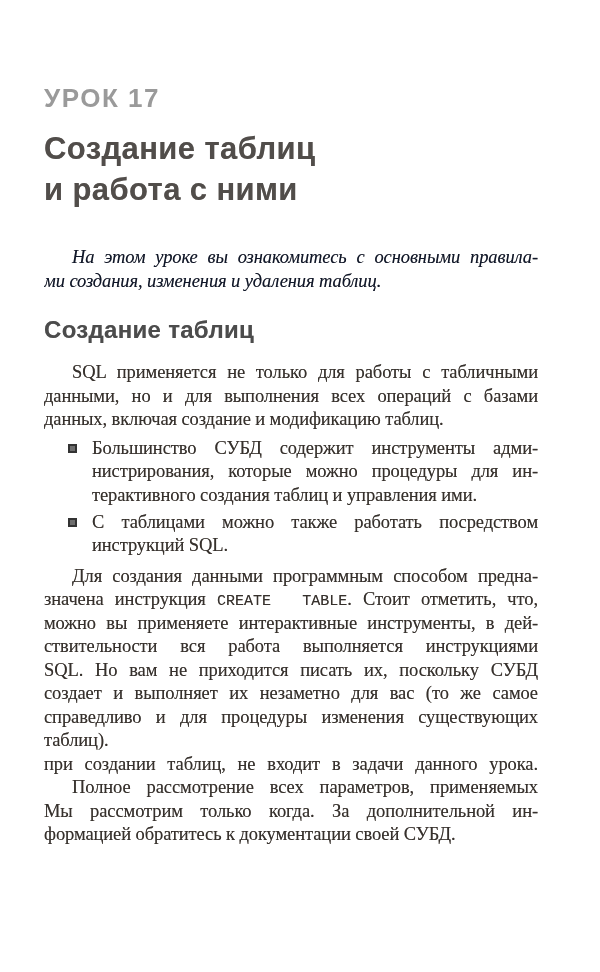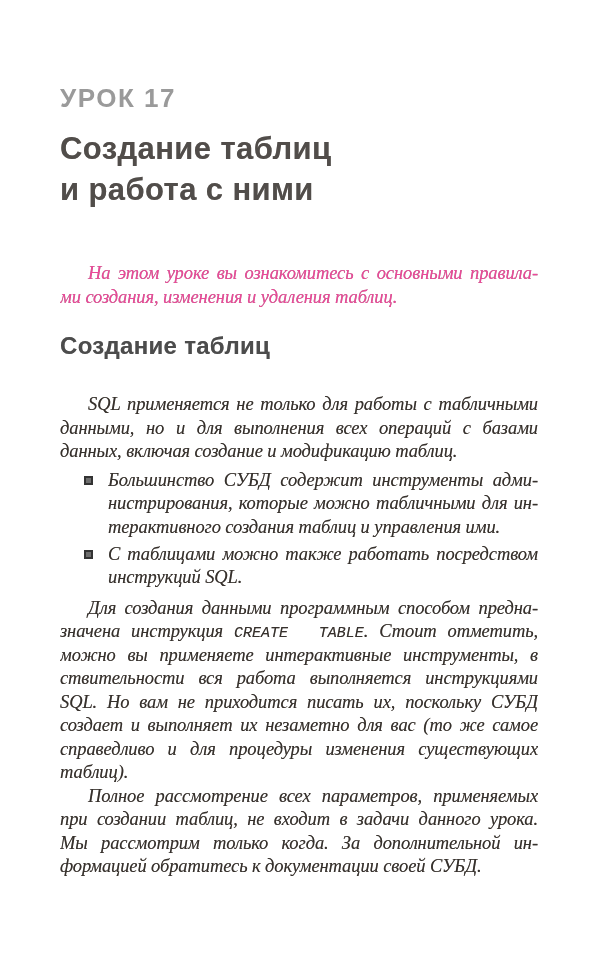--- a/index.html
+++ b/index.html
@@ -2,21 +2,21 @@
 <html><head>
 <meta charset="utf-8">
 <style>
   html, body { margin: 0; padding: 0; background: #ffffff; }
   .page {
     position: relative;
     width: 600px;
     height: 972px;
     background: #ffffff;
     box-sizing: border-box;
-    padding: 84px 62px 0 60px;
+    padding: 84px 62px 0 44px;
     font-family: "Liberation Serif", serif;
     color: #36312d;
     overflow: hidden;
     text-shadow: 0 0 0.3px rgba(60,50,40,0.55);
   }
   .lesson-label {
     font-family: "Liberation Sans", sans-serif;
     font-weight: bold;
     font-size: 26px;
     line-height: 28px;
@@ -28,35 +28,35 @@
     margin-top: 16px;
     font-family: "Liberation Sans", sans-serif;
     font-weight: bold;
     font-size: 31px;
     line-height: 41px;
     color: #514d4a;
     letter-spacing: 0.4px;
     text-shadow: 0 0 0.4px rgba(80,75,70,0.5);
   }
   .intro {
-    margin-top: 52px;
+    margin-top: 36px;
     font-style: italic;
-    color: #ec4899;
+    color: #0f172a;
   }
   .section-heading {
     margin-top: 23px;
     font-family: "Liberation Sans", sans-serif;
     font-weight: bold;
     font-size: 24px;
     line-height: 28px;
     color: #4c4c4c;
     letter-spacing: 0.3px;
     text-shadow: 0 0 0.4px rgba(70,70,70,0.5);
   }
-  .body-text { margin-top: 33px; font-style: italic; }
+  .body-text { margin-top: 17px; }
   .para { margin: 0; }
   .line {
     font-size: 18.5px;
     line-height: 23.5px;
     height: 23.5px;
     overflow: hidden;
     letter-spacing: -0.1px;
   }
   
   .j { text-align: justify; }
@@ -106,21 +106,21 @@
       <div class="line j ind">SQL применяется не только для работы с табличными</div>
       <div class="line j">данными, но и для выполнения всех операций с базами</div>
       <div class="line">данных, включая создание и модификацию таблиц.</div>
     </div>
 
 
     <div class="list">
       <div class="bullet">
         <span class="marker"></span>
         <div class="line j">Большинство СУБД содержит инструменты адми-</div>
-        <div class="line j">нистрирования, которые можно табличными для ин-</div>
+        <div class="line j">нистрирования, которые можно процедуры для ин-</div>
         <div class="line">терактивного создания таблиц и управления ими.</div>
       </div>
       <div class="bullet">
         <span class="marker"></span>
         <div class="line j">С таблицами можно также работать посредством</div>
         <div class="line">инструкций SQL.</div>
       </div>
     </div>
 
     <div class="para">
@@ -128,20 +128,20 @@
       <div class="line j"><span>значена инструкция </span><span class="code">CREATE  TABLE</span><span>. Стоит отметить, что,</span></div>
       <div class="line j">можно вы применяете интерактивные инструменты, в дей-</div>
       <div class="line j">ствительности вся работа выполняется инструкциями</div>
       <div class="line j">SQL. Но вам не приходится писать их, поскольку СУБД</div>
       <div class="line j">создает и выполняет их незаметно для вас (то же самое</div>
       <div class="line j">справедливо и для процедуры изменения существующих</div>
       <div class="line">таблиц).</div>
     </div>
 
     <div class="para">
+      <div class="line j">при создании таблиц, не входит в задачи данного урока.</div>
       <div class="line j ind">Полное рассмотрение всех параметров, применяемых</div>
-      <div class="line j">при создании таблиц, не входит в задачи данного урока.</div>
       <div class="line j">Мы рассмотрим только когда. За дополнительной ин-</div>
       <div class="line">формацией обратитесь к документации своей СУБД.</div>
     </div>
 
   </div>
 </div>
 
 </body></html>

